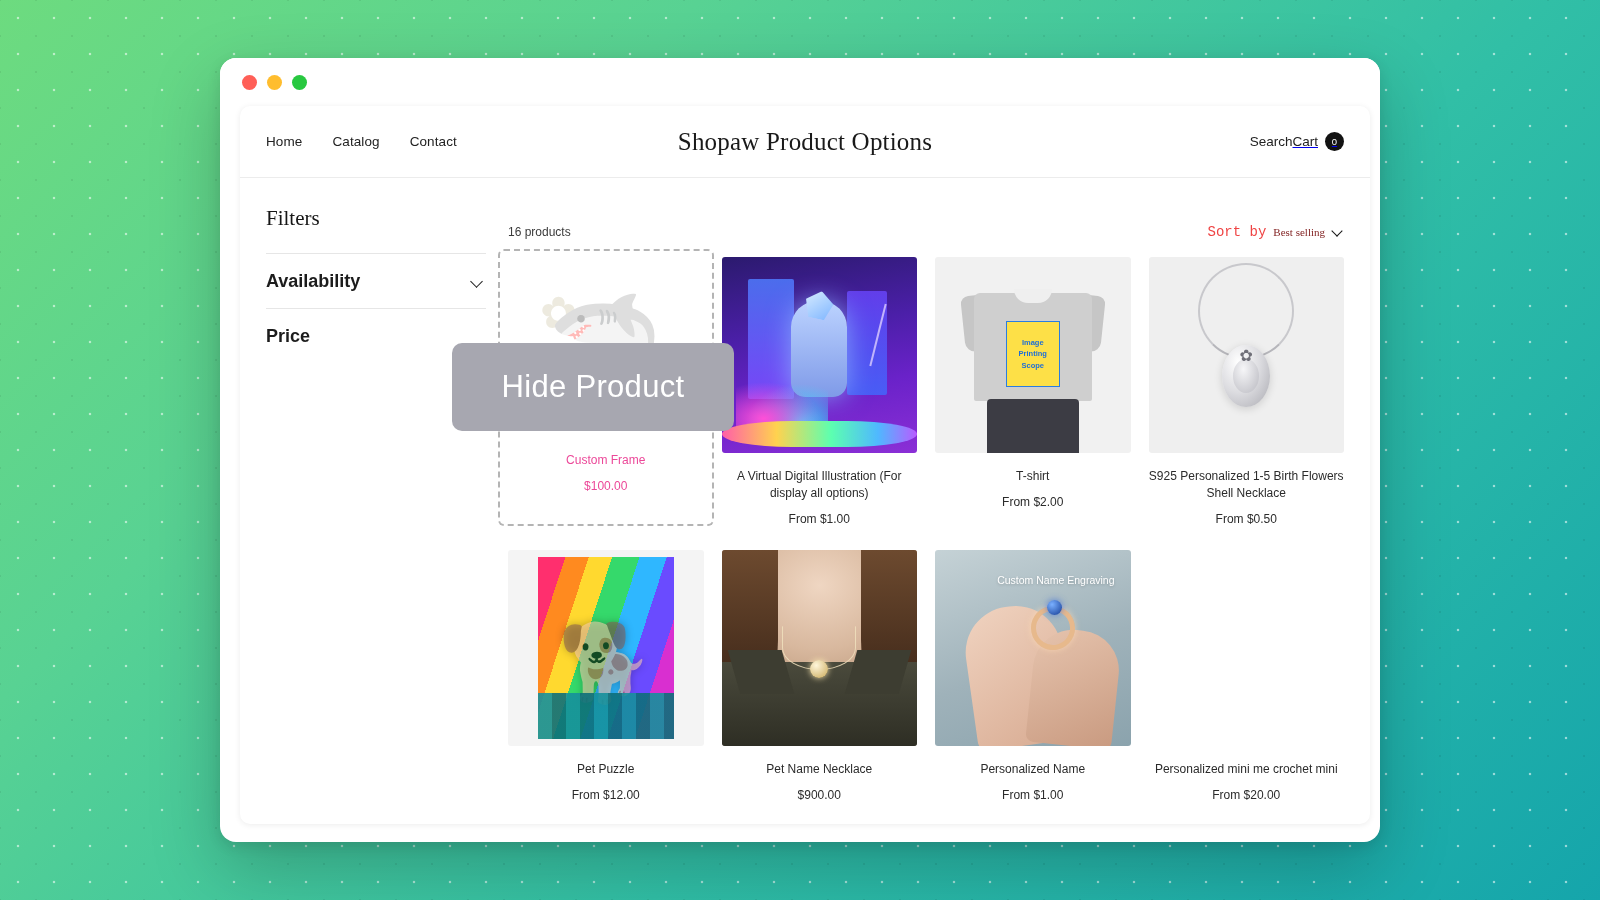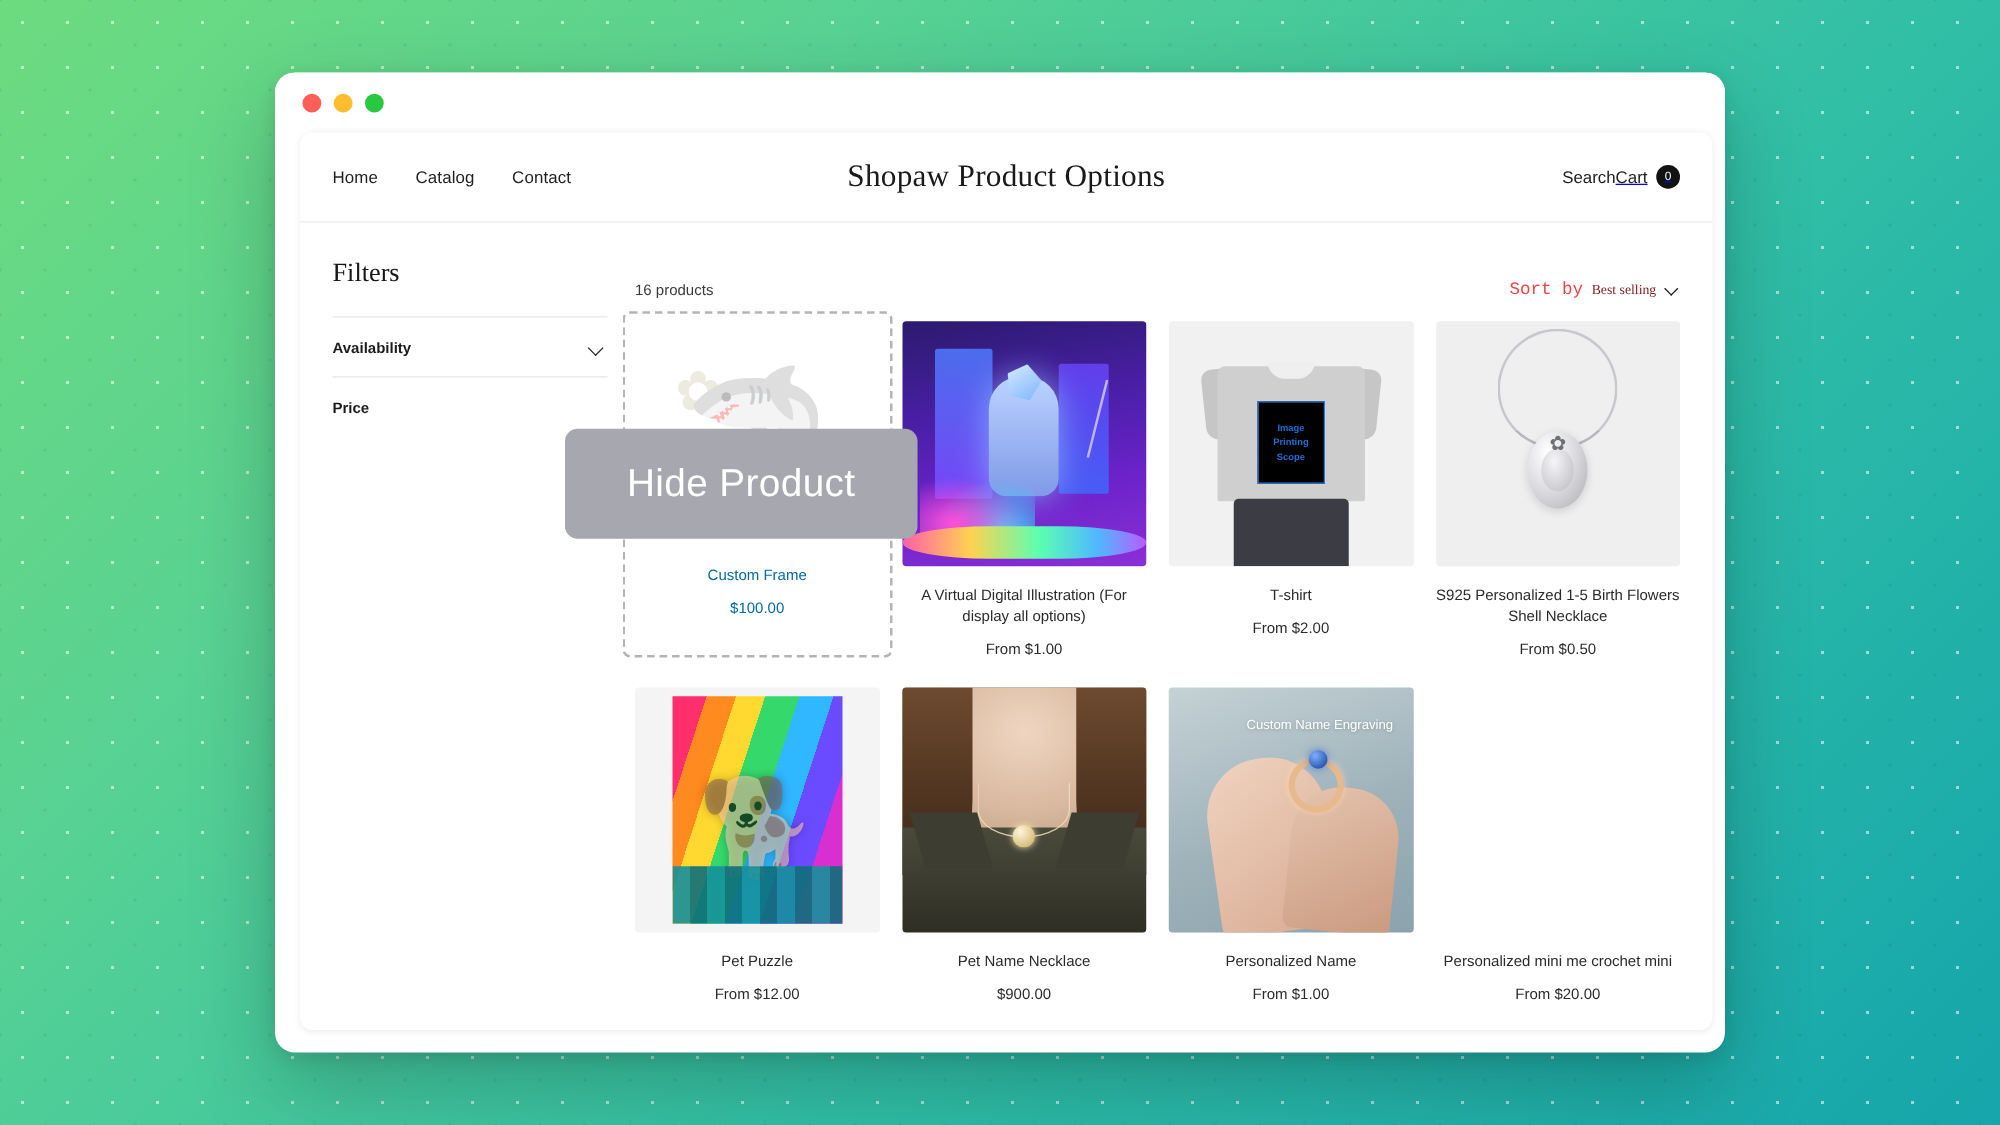--- a/index.html
+++ b/index.html
@@ -127,21 +127,21 @@
     margin-bottom: 22px;
   }
   .filter-divider { height: 1px; background: #e6e6e6; }
   .filter-row {
     display: flex;
     align-items: center;
     justify-content: space-between;
     padding: 17px 2px 16px 0;
   }
   .filter-label {
-    font-size: 12px;
+    font-size: 18px;
     font-weight: bold;
     color: #1c1c1c;
   }
   .chev {
     width: 13px; height: 13px;
     position: relative;
   }
   .chev::after {
     content: "";
     position: absolute;
@@ -212,21 +212,21 @@
   
   .card.hidden-card {
     border: 2.5px dashed #b4b4b4;
     border-radius: 6px;
     padding: 8px 10px 12px 10px;
     margin: -8px -10px 0 -10px;
     opacity: 1;
   }
   .card.hidden-card .card-media { height: 178px; opacity: 0.32; }
   .card.hidden-card .card-title,
-  .card.hidden-card .card-price { color: #0369a1; }
+  .card.hidden-card .card-price { color: #ec4899; }
 
   .hide-overlay {
     position: absolute;
     left: -48px;
     top: 92px;
     width: 282px;
     height: 88px;
     background: #a7a7b0;
     border-radius: 10px;
     display: flex;
@@ -334,21 +334,21 @@
     position: absolute; left: 50%; bottom: 0; transform: translateX(-50%);
     width: 92px; height: 54px;
     background: #3c3c44;
     border-radius: 4px 4px 0 0;
   }
   .print-box {
     position: absolute;
     left: 50%; top: 64px; transform: translateX(-50%);
     width: 54px; height: 66px;
     border: 1.4px solid #2a7de1;
-    background: #000000;
+    background: #fde047;
     display: flex; align-items: center; justify-content: center;
     z-index: 3;
   }
   .print-box span {
     color: #1f6fd6;
     font-size: 7.5px;
     font-weight: bold;
     text-align: center;
     line-height: 1.5;
   }

